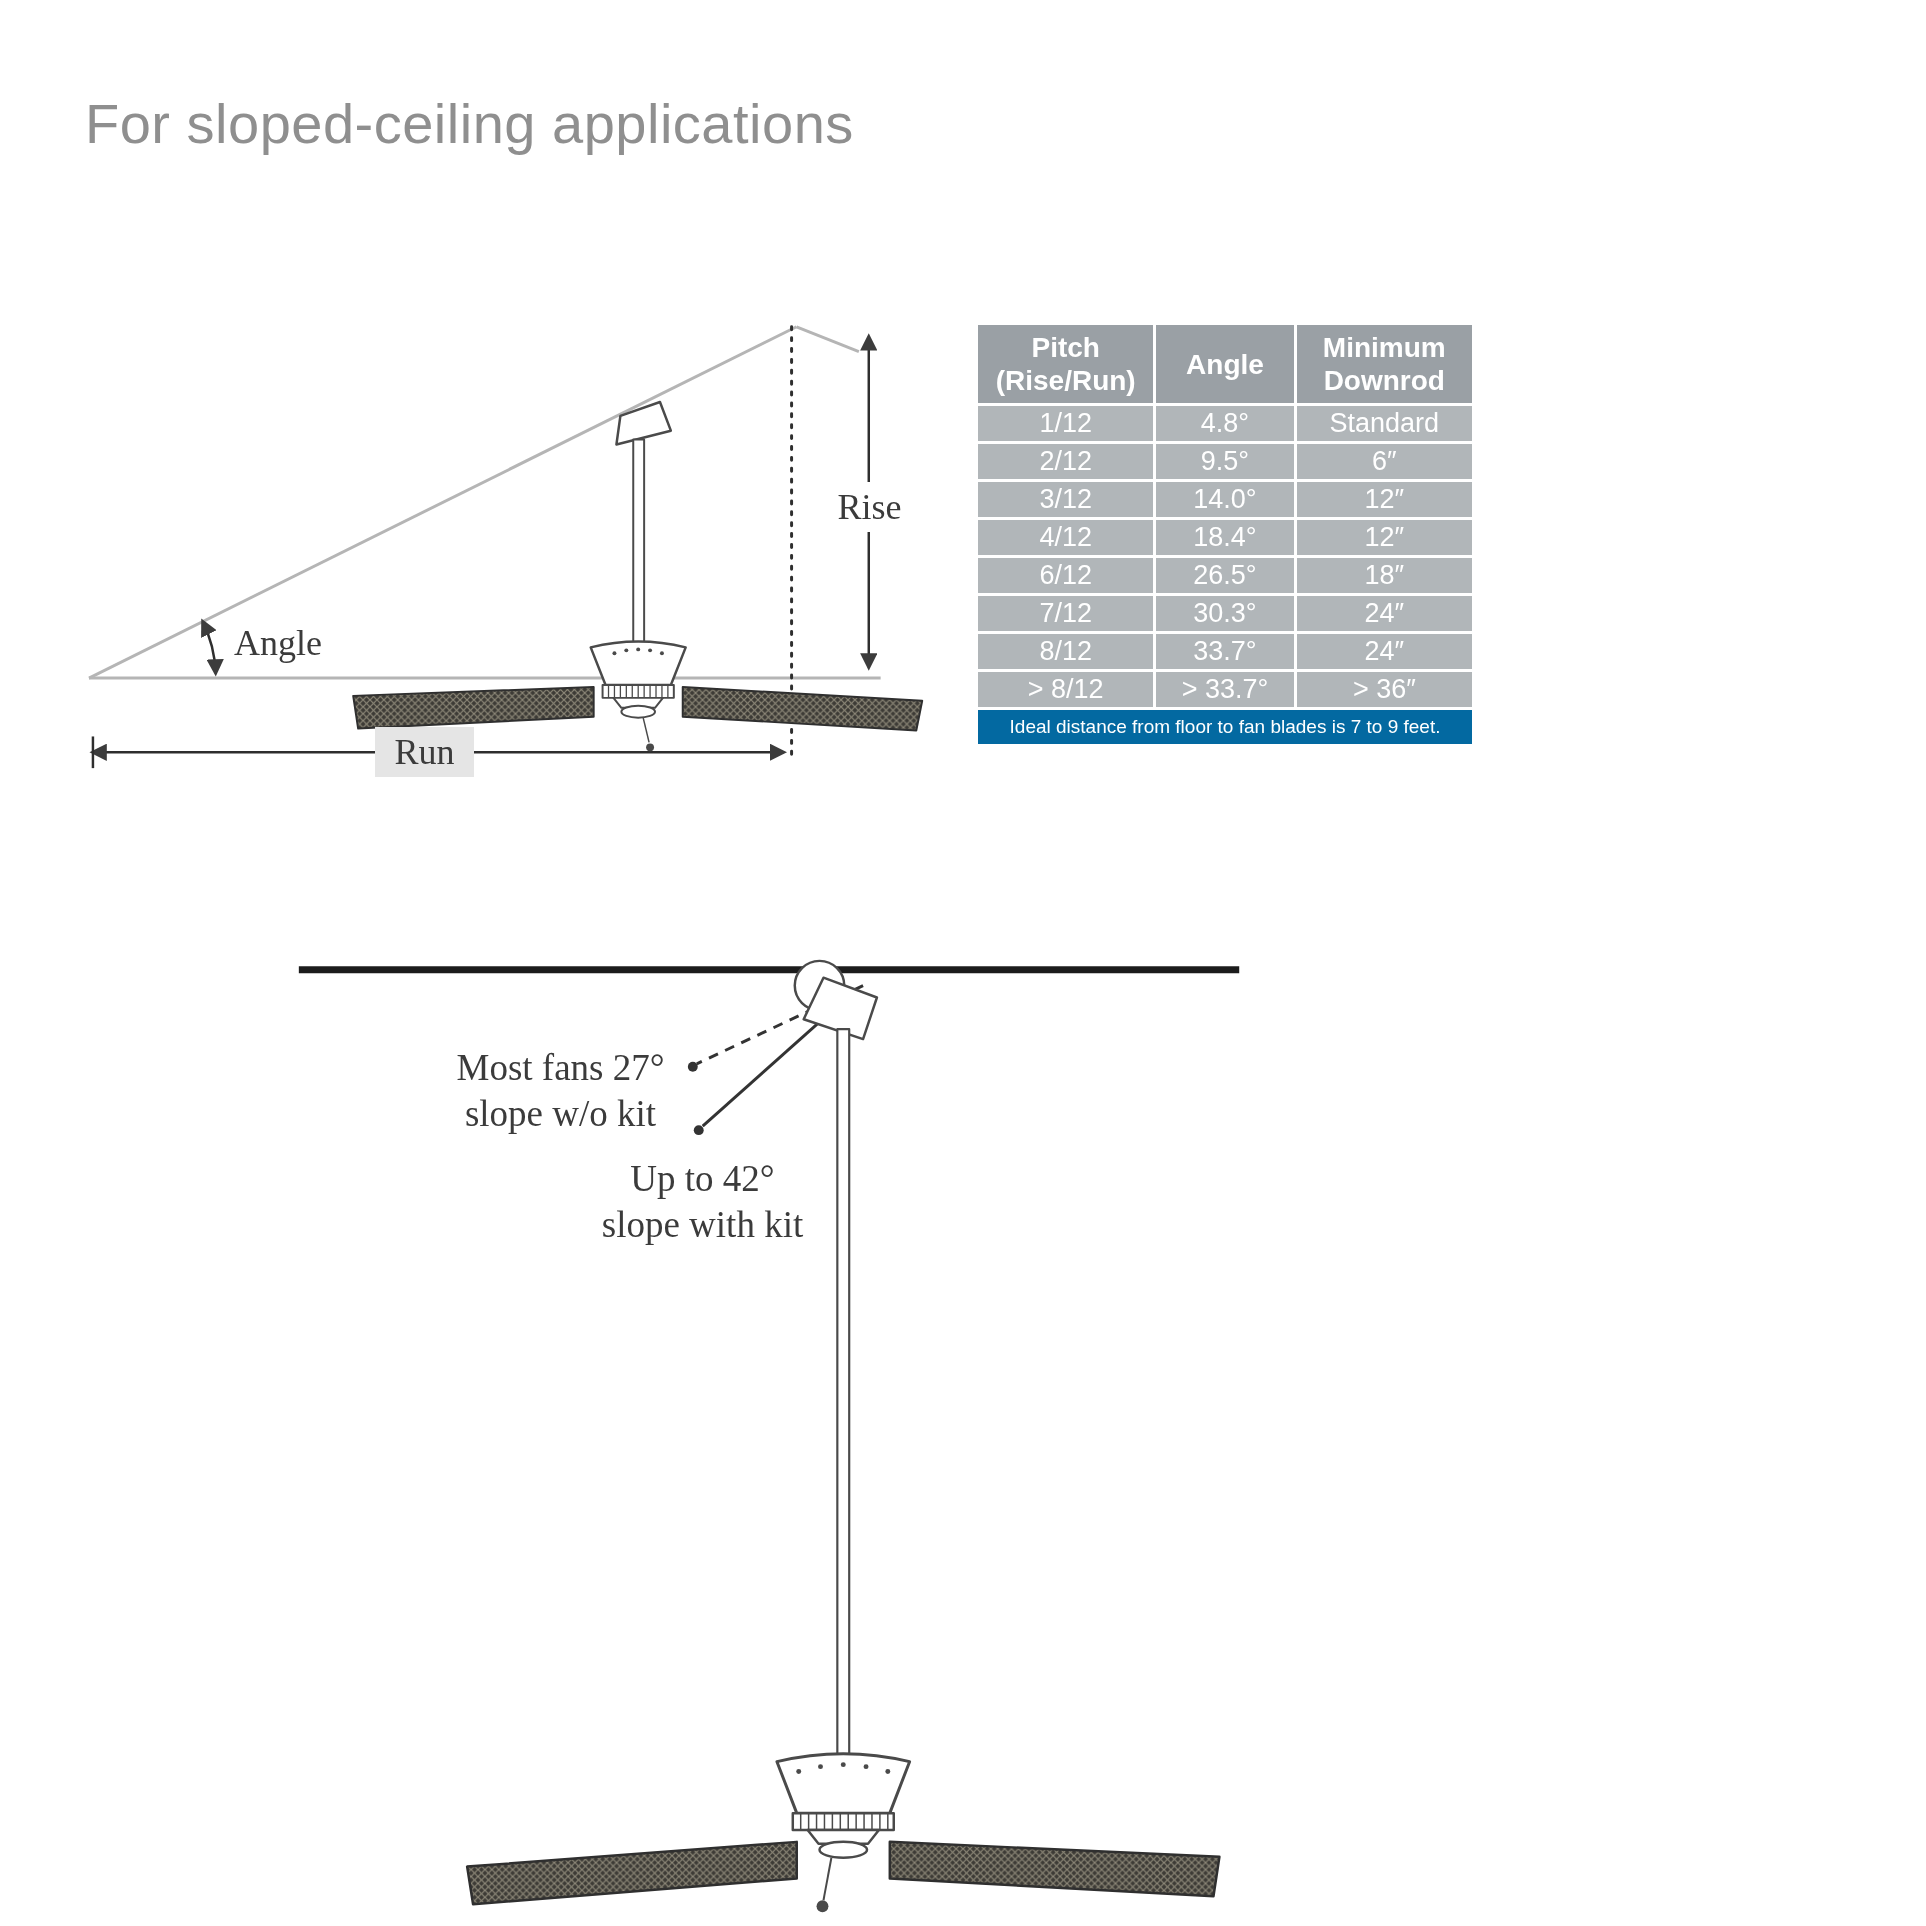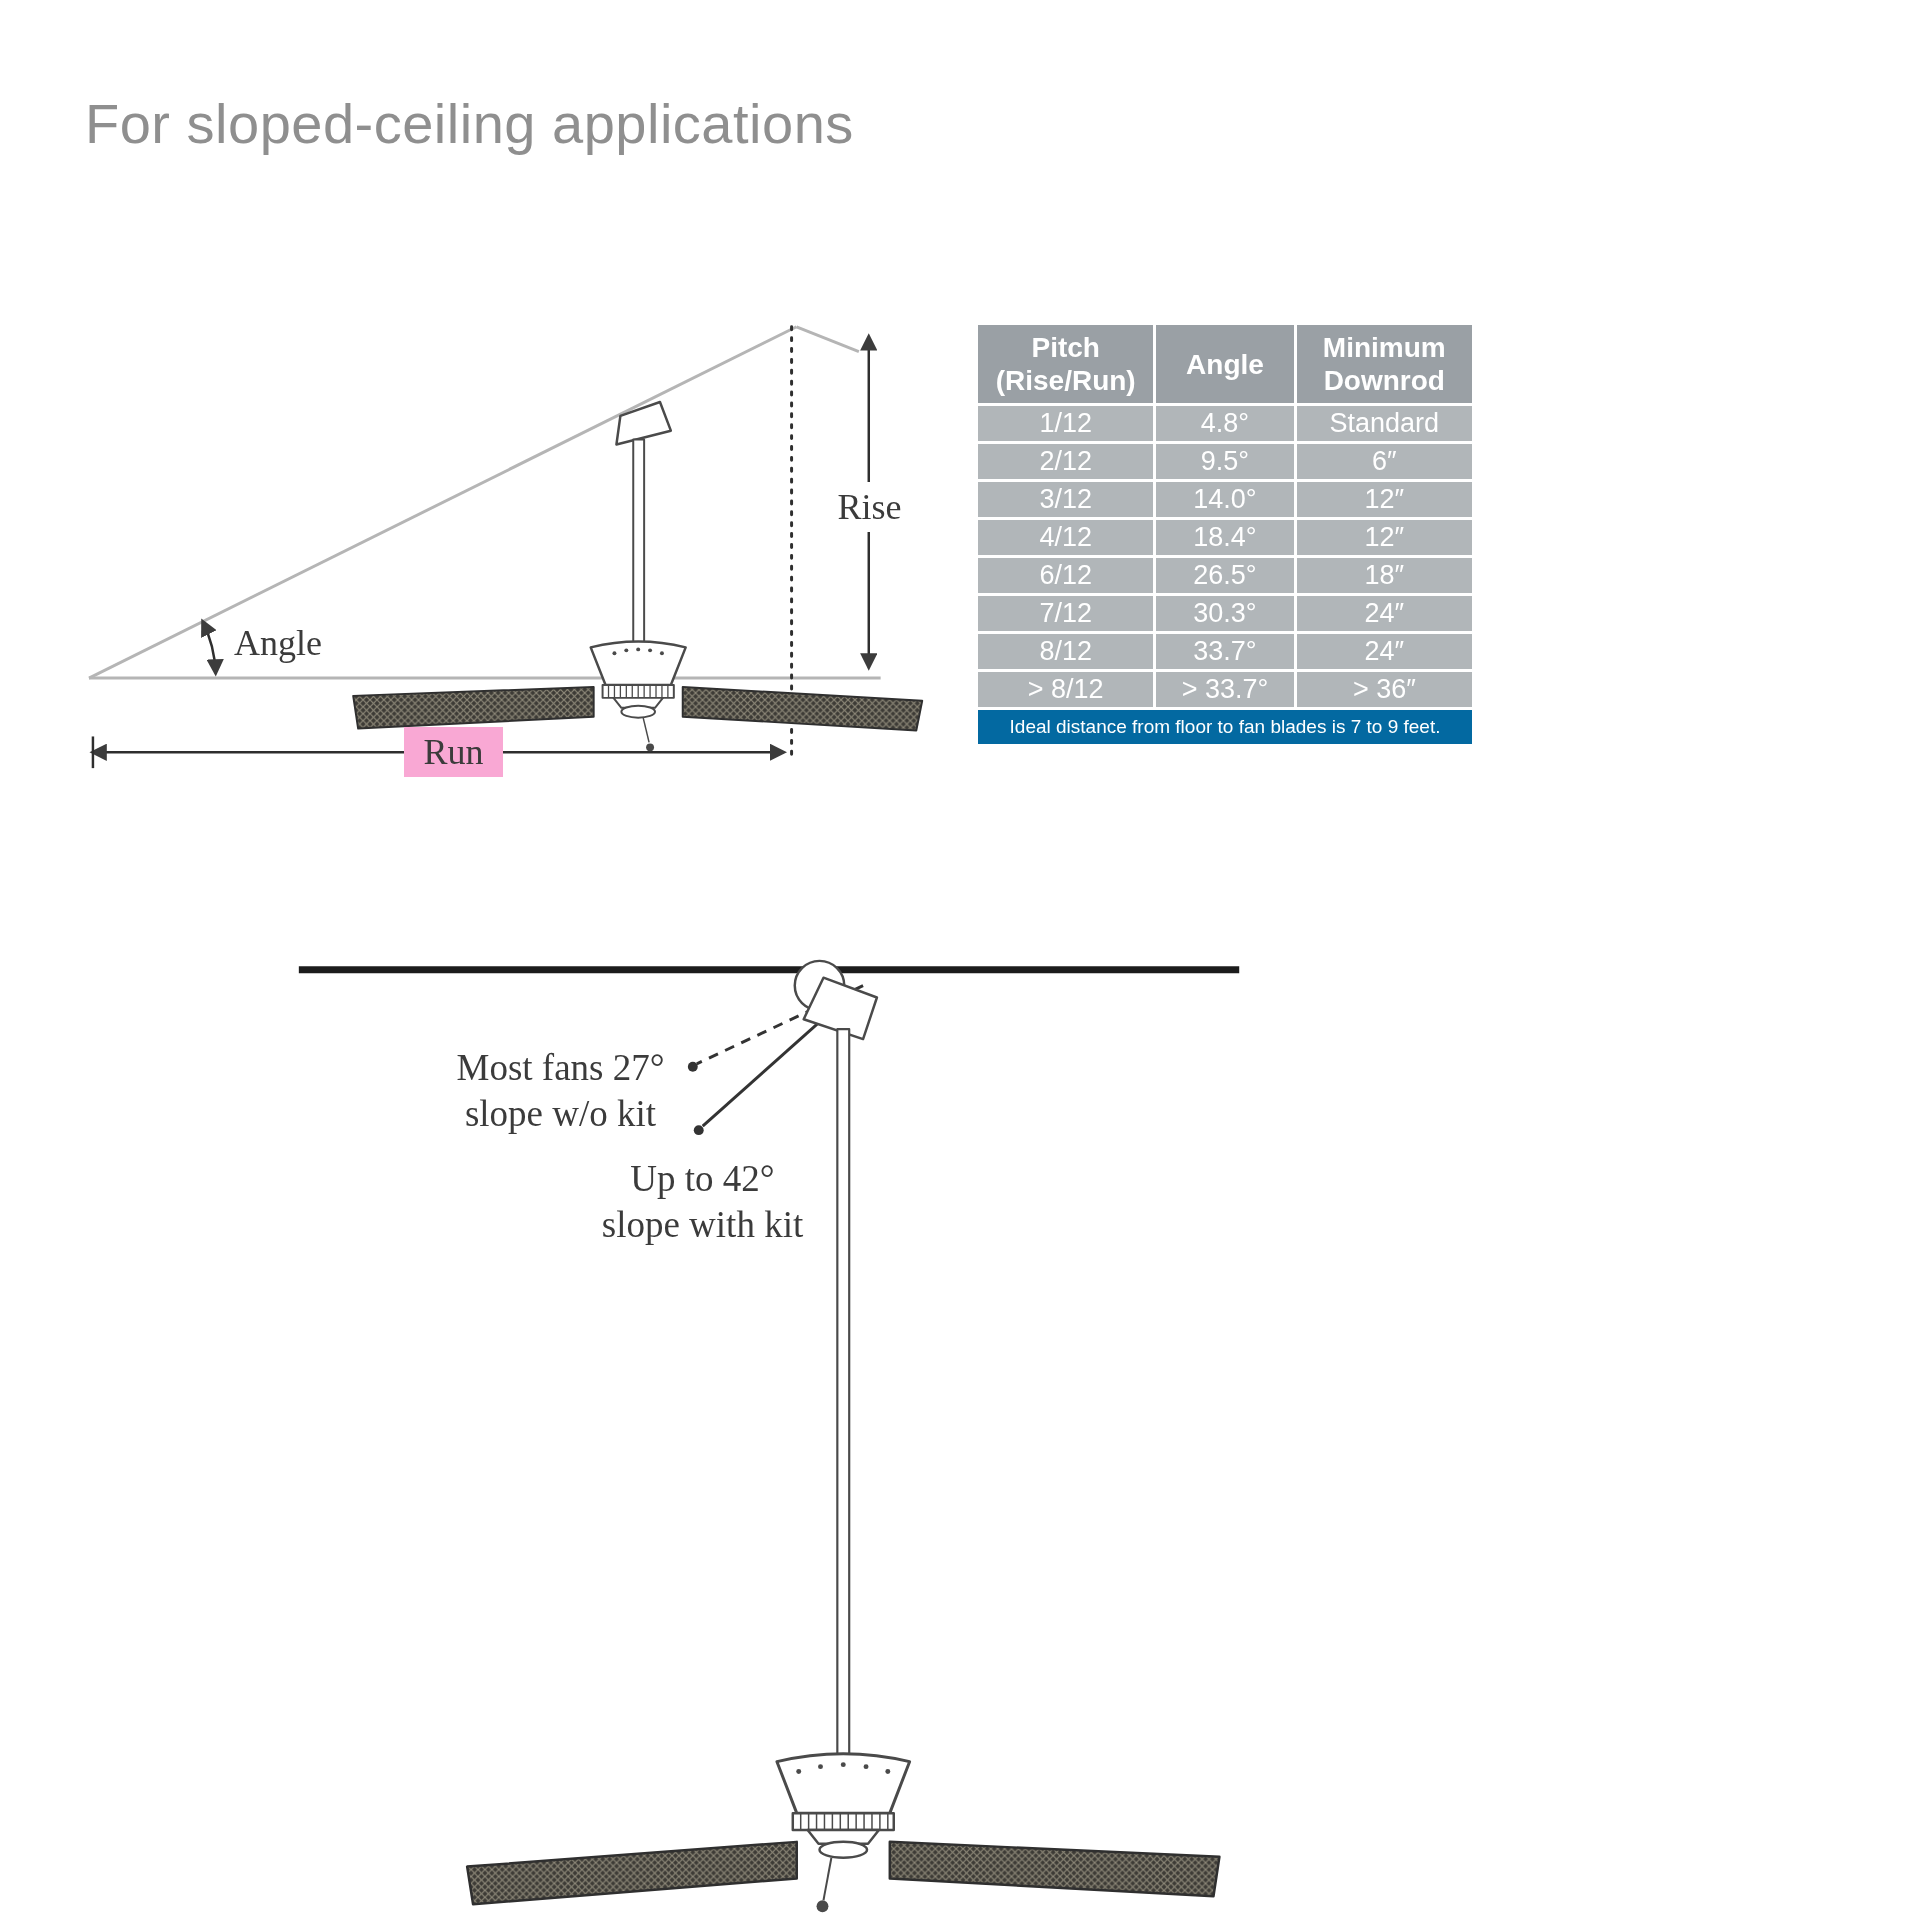--- a/index.html
+++ b/index.html
@@ -6,21 +6,21 @@
   body{width:1927px;height:1927px;font-family:"Liberation Sans",sans-serif;}
   #canvas{position:relative;width:1927px;height:1927px;background:#fff;overflow:hidden;border-radius:11px;}
 
   .page-title{
     position:absolute;left:85px;top:91px;
     font-size:56px;color:#8f8f8f;letter-spacing:0.5px;font-weight:400;
   }
 
   .diag-label{position:absolute;color:#3b3b3b;font-size:36px;font-family:Liberation Serif, serif;}
   .rise-label{left:834px;top:482px;width:71px;background:#fff;text-align:center;padding:4px 0;}
-  .run-label{left:404px;top:727px;width:99px;background:#f9a8d4;text-align:center;padding:4px 0;}
+  .run-label{left:375px;top:727px;width:99px;background:#e5e5e5;text-align:center;padding:4px 0;}
   .angle-label{left:234px;top:622px;}
   .kit-label{white-space:pre-line;text-align:center;line-height:46px;font-size:37px;}
   .without-kit{left:436px;top:1045px;width:249px;}
   .with-kit{left:578px;top:1156px;width:249px;}
 
   svg.diagram{position:absolute;}
   #slope-svg{left:79px;top:305px;}
   #kit-svg{left:277px;top:948px;}
 
   .pitch-table-wrap{position:absolute;left:975px;top:322px;width:500px;}

